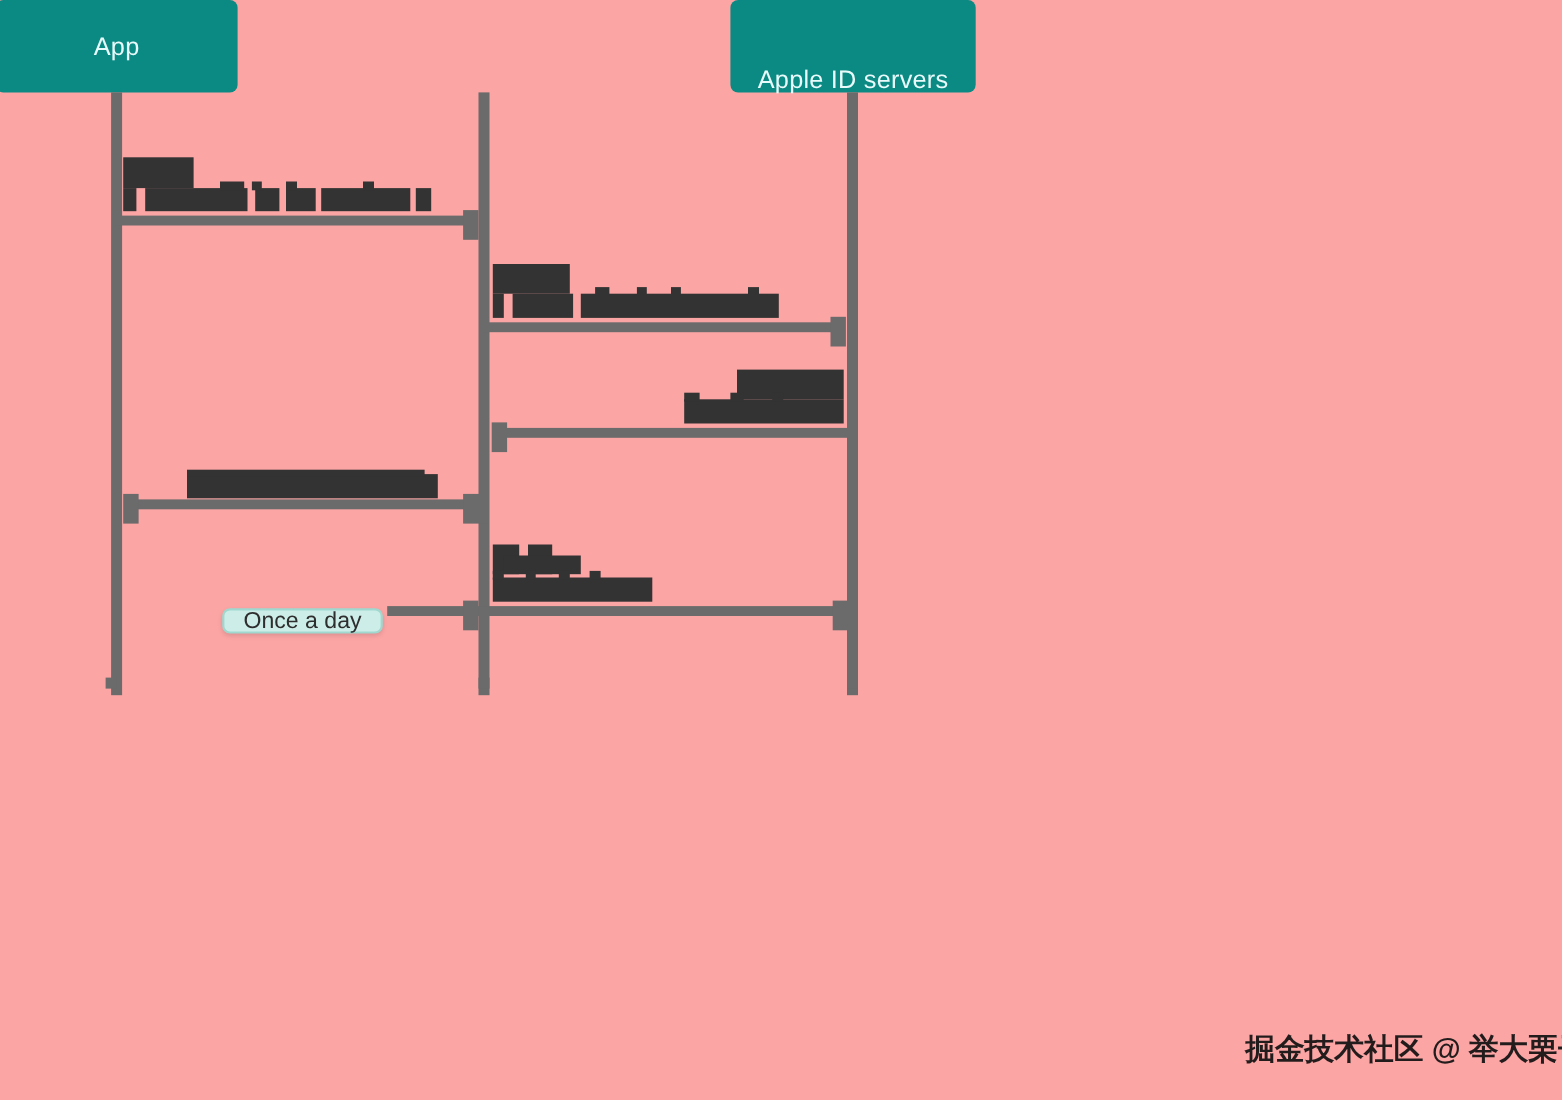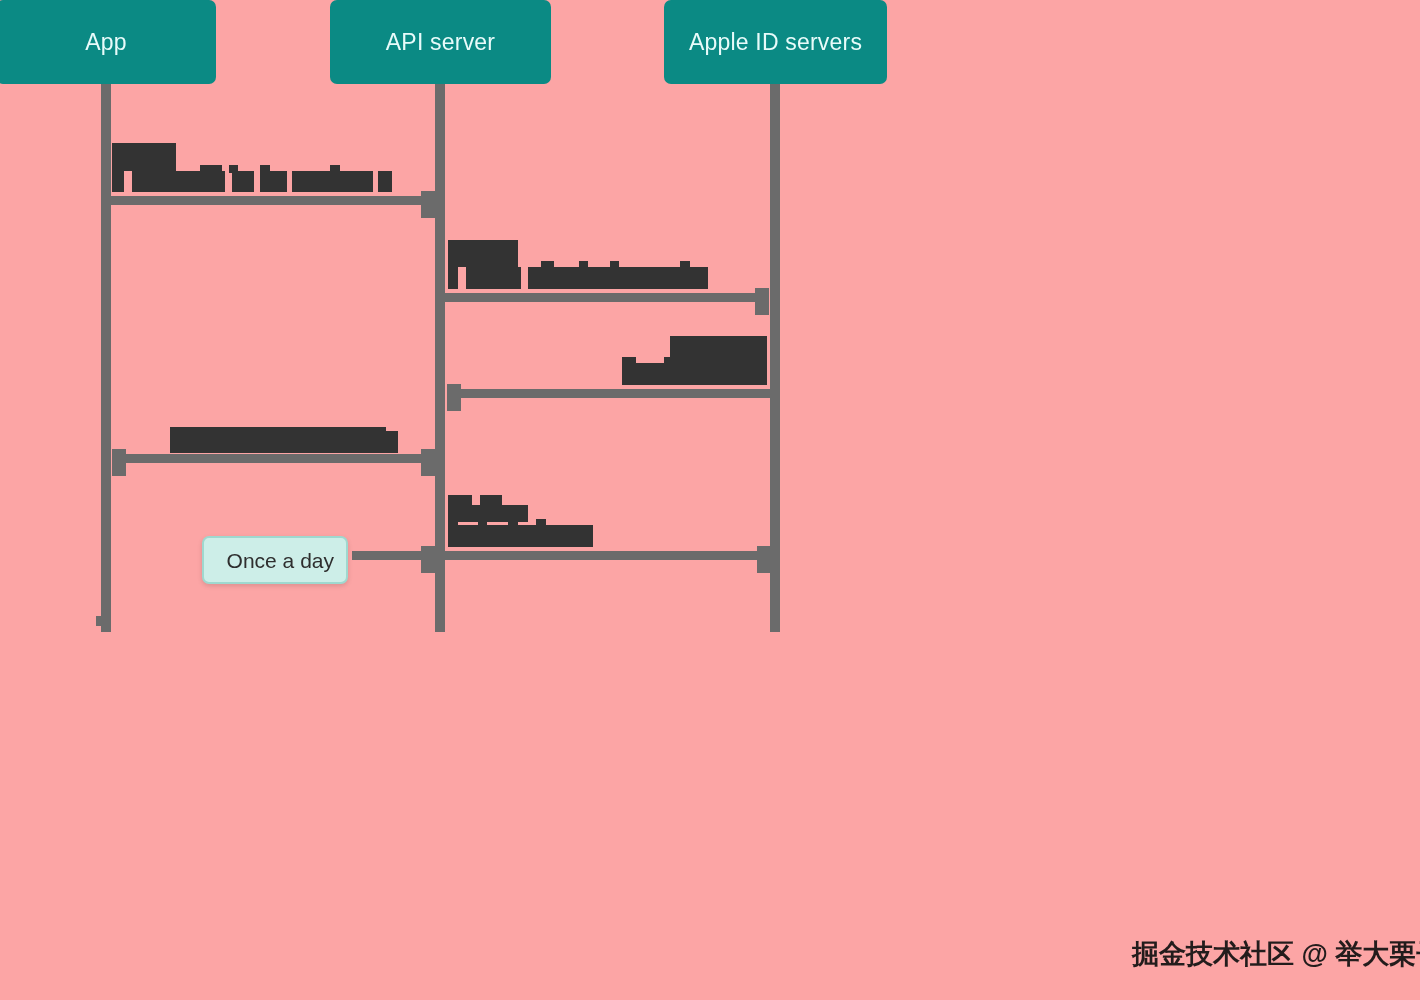--- a/index.html
+++ b/index.html
@@ -114,25 +114,22 @@
 </style>
 </head>
 <body>
 
 <div id="canvas">
 
   <div class="participant" style="left:-4px; top:0px; width:220px; height:84px;">
     <span>App</span>
   </div>
 
-  <div class="participant" style="left:330px; top:0px; width:221px; height:84px;">
-    <span>API server</span>
-  </div>
-
-  <div class="participant" style="left:664px; top:0px; width:223px; height:84px;">
+
+  <div class="participant" style="left:664px; top:0px; width:223px; height:84px;align-items:flex-end;">
     <span>Apple ID servers</span>
   </div>
 
   <div class="lifeline" style="left:101px; top:84px; height:548px;"></div>
   <div class="lifeline-foot" style="left:96px;  top:616px;"></div>
 
   <div class="lifeline" style="left:435px; top:84px; height:548px;"></div>
   <div class="lifeline-foot" style="left:435px; top:616px;"></div>
 
   <div class="lifeline" style="left:770px; top:84px; height:548px;"></div>
@@ -192,21 +189,21 @@
     <span style="left:0px;  top:0px;  width:24px;  height:27px;"></span>
     <span style="left:32px; top:0px;  width:22px;  height:27px;"></span>
     <span style="left:10px; top:10px; width:70px;  height:17px;"></span>
     <span style="left:0px;  top:30px; width:145px; height:22px;"></span>
     <span style="left:0px;  top:24px; width:10px;  height:8px;"></span>
     <span style="left:30px; top:24px; width:9px;   height:8px;"></span>
     <span style="left:60px; top:24px; width:10px;  height:8px;"></span>
     <span style="left:88px; top:24px; width:10px;  height:8px;"></span>
   </div>
 
-  <div class="note" style="left:202px; top:536px; width:146px; height:48px;justify-content:flex-end;">
+  <div class="note" style="left:202px; top:553px; width:146px; height:23px;">
     <span>Once a day</span>
   </div>
 
   <div class="watermark" style="left:1132px; top:941px;">
     <span>掘金技术社区 @ 举大栗子</span>
 
   </div>
 
 </div>
 

